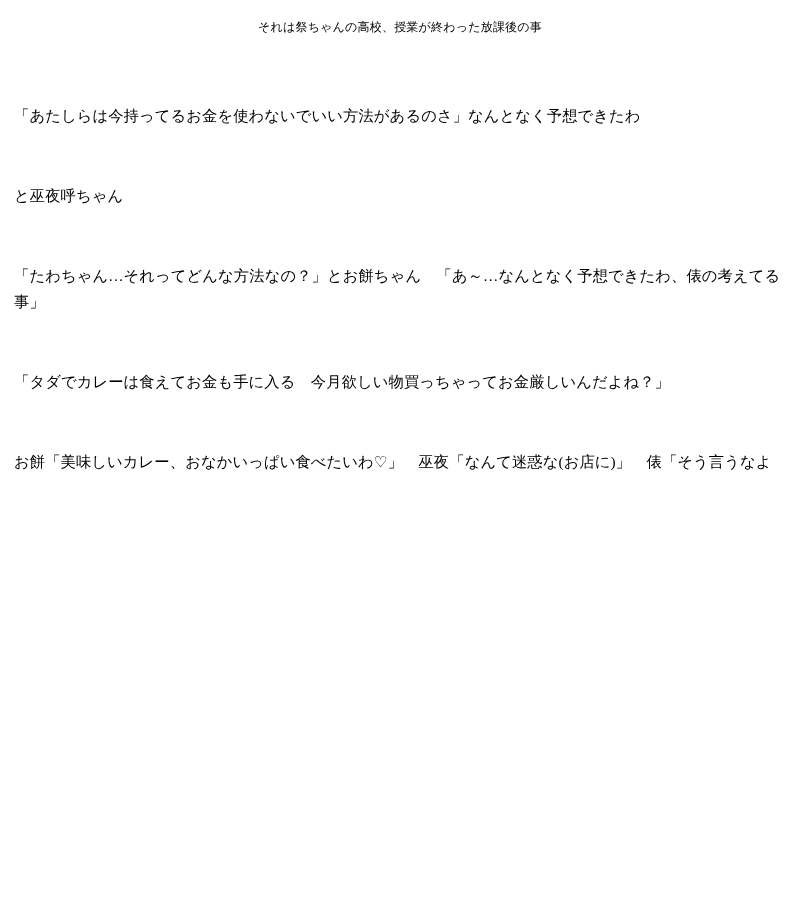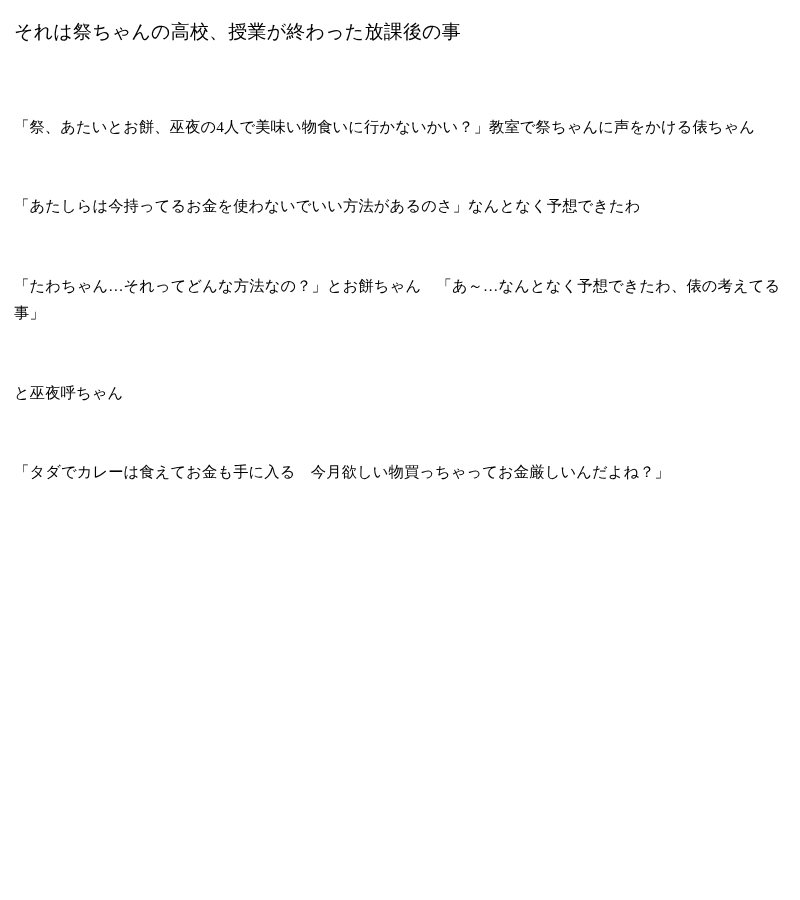--- a/index.html
+++ b/index.html
@@ -15,22 +15,22 @@
     overflow: hidden;
   }
   .page {
     width: 800px;
     height: 900px;
     box-sizing: border-box;
     padding: 16px 14px 0 14px;
     position: relative;
   }
   .title {
-    text-align: left;
-    font-size: 19px;
+    text-align: center;
+    font-size: 12px;
     line-height: 1.5;
     margin: 2px 0 14px 0;
     letter-spacing: 0.2px;
   }
   .block {
     font-size: 15.3px;
     line-height: 26.6px;
     letter-spacing: 0.1px;
     white-space: pre-wrap;
   }
@@ -40,22 +40,22 @@
   }
 </style>
 </head>
 <body>
 
 <div class="page">
 
   <div class="title">それは祭ちゃんの高校、授業が終わった放課後の事</div>
 
   <div class="block">
-    <div class="line">「祭、あたいとお餅、巫夜の4人で美味い物食いに行かないかい？」教室で祭ちゃんに声をかける俵ちゃん</div>
     <div class="line">「あたしらは今持ってるお金を使わないでいい方法があるのさ」なんとなく予想できたわ</div>
+    <div class="line">と巫夜呼ちゃん</div>
     <div class="line">「たわちゃん…それってどんな方法なの？」とお餅ちゃん　「あ～…なんとなく予想できたわ、俵の考えてる事」</div>
-    <div class="line">と巫夜呼ちゃん</div>
     <div class="line">「タダでカレーは食えてお金も手に入る　今月欲しい物買っちゃってお金厳しいんだよね？」</div>
+    <div class="line">お餅「美味しいカレー、おなかいっぱい食べたいわ♡」　巫夜「なんて迷惑な(お店に)」　俵「そう言うなよ</div>
     
     
   </div>
 
 </div>
 
 </body></html>

